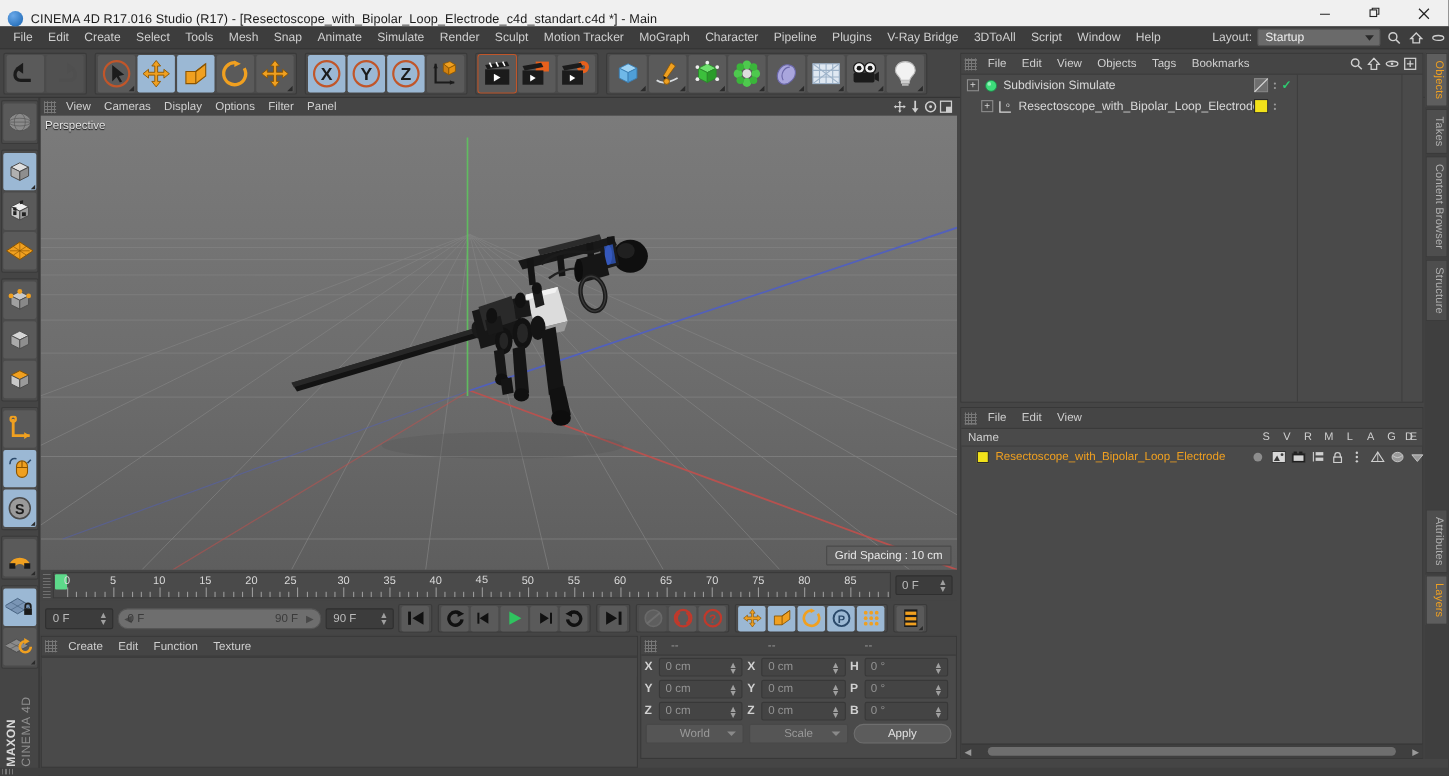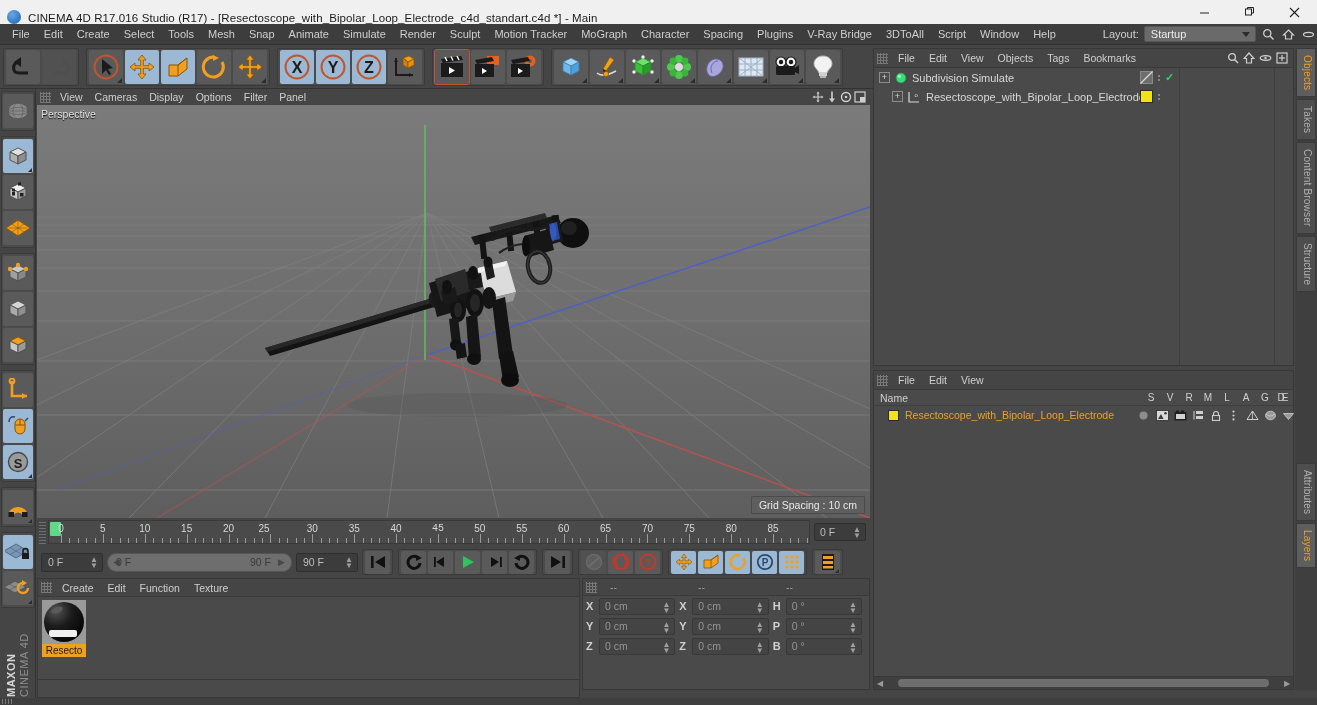--- a/index.html
+++ b/index.html
@@ -184,21 +184,21 @@
     <div class="mi">Tools</div>
     <div class="mi">Mesh</div>
     <div class="mi">Snap</div>
     <div class="mi">Animate</div>
     <div class="mi">Simulate</div>
     <div class="mi">Render</div>
     <div class="mi">Sculpt</div>
     <div class="mi">Motion Tracker</div>
     <div class="mi">MoGraph</div>
     <div class="mi">Character</div>
-    <div class="mi">Spacing</div>
+    <div class="mi">Pipeline</div>
     <div class="mi">Plugins</div>
     <div class="mi">V-Ray Bridge</div>
     <div class="mi">3DToAll</div>
     <div class="mi">Script</div>
     <div class="mi">Window</div>
     <div class="mi">Help</div>
 
     <div class="layoutwrap">
       <span class="layoutlbl">Layout:</span>
       <div class="layoutsel">
@@ -1005,28 +1005,20 @@
   </div>
 
   <div class="matmgr">
     <div class="panelhdr">
       <div class="vph-grip"></div>
       <div class="mi">Create</div>
       <div class="mi">Edit</div>
       <div class="mi">Function</div>
       <div class="mi">Texture</div>
     </div>
-    <div class="matbody">
-      <div class="matitem">
-        <div class="matthumb">
-          <div class="matsphere"></div>
-        </div>
-        <div class="matname">Resecto</div>
-      </div>
-    </div>
     <div class="matfooter"></div>
   </div>
 
   <div class="coords">
     <div class="coordhdr">
       <div class="vph-grip"></div>
       <span class="cdash">--</span>
       <span class="cdash">--</span>
       <span class="cdash">--</span>
     </div>
@@ -1078,20 +1070,31 @@
           <span>0 cm</span>
           <span class="spin">▲<br>▼</span>
         </div>
       <span class="clbl">B</span>
       <div class="cfield">
           <span>0 °</span>
           <span class="spin">▲<br>▼</span>
         </div>
     </div>
 
+    <div class="coordbtns">
+      <div class="cdd">
+        <span>World</span>
+        <span class="car"></span>
+      </div>
+      <div class="cdd">
+        <span>Scale</span>
+        <span class="car"></span>
+      </div>
+      <div class="capply">Apply</div>
+    </div>
   </div>
 
   <div class="objmgr">
     <div class="omhdr">
       <div class="vph-grip"></div>
       <div class="mi">File</div>
       <div class="mi">Edit</div>
       <div class="mi">View</div>
       <div class="mi">Objects</div>
       <div class="mi">Tags</div>

